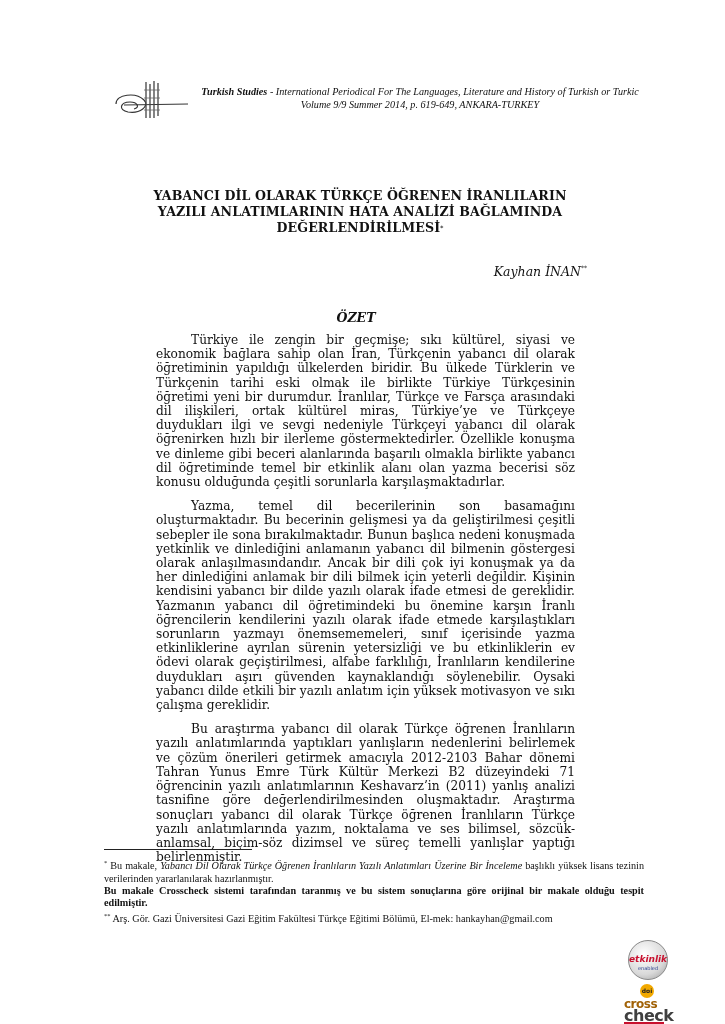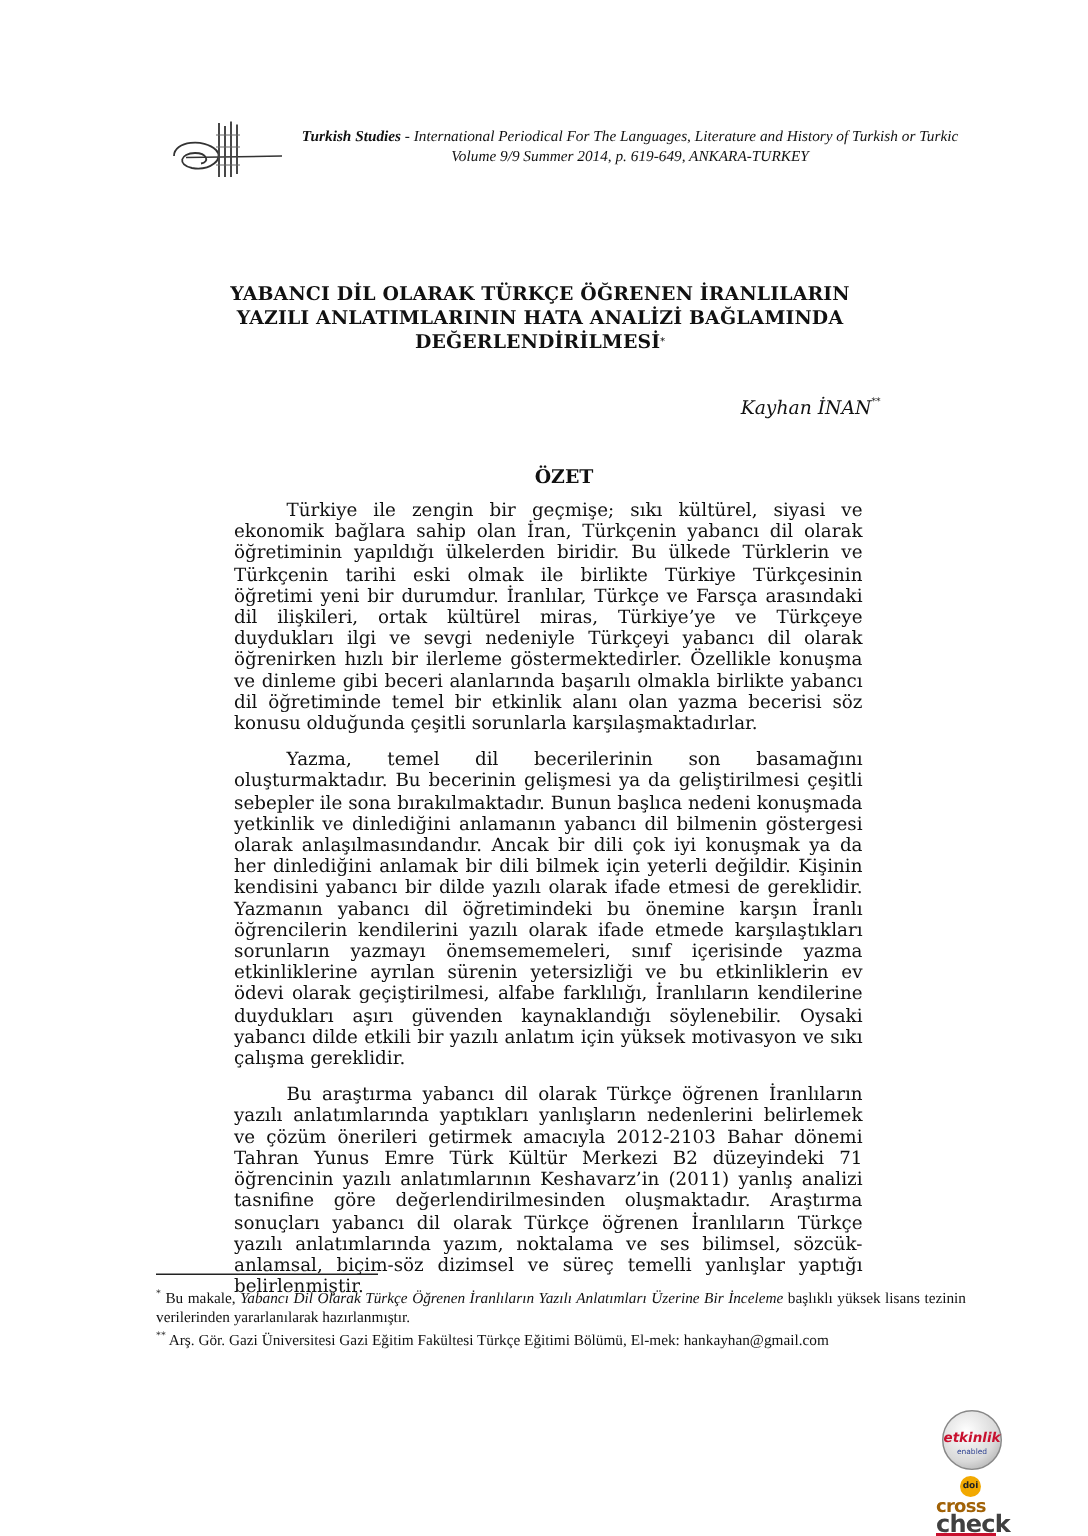--- a/index.html
+++ b/index.html
@@ -8,22 +8,22 @@
   .tughra { position:absolute; left:0; top:-4px; width:80px; height:46px; }
   .header-text { position:absolute; left:90px; top:4px; width:440px; text-align:center;
     font-family:"Liberation Serif", serif; font-style:italic; font-size:10.2px; line-height:12.5px; }
   .header-text b { font-weight:bold; }
   .title { position:absolute; left:120px; top:188px; width:480px; text-align:center;
     font-family:"DejaVu Serif", serif; font-weight:bold; font-size:12.6px; line-height:16px; letter-spacing:0.1px; }
   .title sup { font-size:6px; vertical-align:top; }
   .author { position:absolute; right:138px; top:264px; font-family:"DejaVu Serif", serif;
     font-style:italic; font-size:12.5px; }
   .author sup { font-size:6px; vertical-align:top; }
-  .abstract-title { position:absolute; left:136px; top:310px; width:480px; text-align:center;
-    font-family:"DejaVu Serif", serif; font-weight:bold; font-size:12.6px; }
+  .abstract-title { position:absolute; left:116px; top:310px; width:480px; text-align:center;
+    font-family:"DejaVu Serif", serif; font-weight:bold; font-size:12.6px;font-style:italic; }
   .abstract { position:absolute; left:156px; top:333px; width:430px;
     font-family:"DejaVu Serif", serif; font-size:12.2px; line-height:14.2px; text-align:justify; }
   .abstract p { margin:0 11px 10px 0; text-indent:35px; }
   .fn-rule { position:absolute; left:104px; top:849px; width:148px; border-top:1px solid #222; }
   .footnotes { position:absolute; left:104px; top:857px; width:540px;
     font-family:"Liberation Serif", serif; font-size:10.2px; line-height:12.3px; text-align:justify; }
   .footnotes p { margin:0; }
   .footnotes sup { font-size:6.5px; }
   .badges { position:absolute; left:624px; top:940px; width:48px; height:84px; }
   .crossref { position:absolute; left:4px; top:0; width:38px; height:38px; border-radius:50%;
@@ -71,20 +71,21 @@
 <div class="abstract">
   <p>Türkiye ile zengin bir geçmişe; sıkı kültürel, siyasi ve ekonomik bağlara sahip olan İran, Türkçenin yabancı dil olarak öğretiminin yapıldığı ülkelerden biridir. Bu ülkede Türklerin ve Türkçenin tarihi eski olmak ile birlikte Türkiye Türkçesinin öğretimi yeni bir durumdur. İranlılar, Türkçe ve Farsça arasındaki dil ilişkileri, ortak kültürel miras, Türkiye’ye ve Türkçeye duydukları ilgi ve sevgi nedeniyle Türkçeyi yabancı dil olarak öğrenirken hızlı bir ilerleme göstermektedirler. Özellikle konuşma ve dinleme gibi beceri alanlarında başarılı olmakla birlikte yabancı dil öğretiminde temel bir etkinlik alanı olan yazma becerisi söz konusu olduğunda çeşitli sorunlarla karşılaşmaktadırlar.</p>
   <p>Yazma, temel dil becerilerinin son basamağını oluşturmaktadır. Bu becerinin gelişmesi ya da geliştirilmesi çeşitli sebepler ile sona bırakılmaktadır. Bunun başlıca nedeni konuşmada yetkinlik ve dinlediğini anlamanın yabancı dil bilmenin göstergesi olarak anlaşılmasındandır. Ancak bir dili çok iyi konuşmak ya da her dinlediğini anlamak bir dili bilmek için yeterli değildir. Kişinin kendisini yabancı bir dilde yazılı olarak ifade etmesi de gereklidir. Yazmanın yabancı dil öğretimindeki bu önemine karşın İranlı öğrencilerin kendilerini yazılı olarak ifade etmede karşılaştıkları sorunların yazmayı önemsememeleri, sınıf içerisinde yazma etkinliklerine ayrılan sürenin yetersizliği ve bu etkinliklerin ev ödevi olarak geçiştirilmesi, alfabe farklılığı, İranlıların kendilerine duydukları aşırı güvenden kaynaklandığı söylenebilir. Oysaki yabancı dilde etkili bir yazılı anlatım için yüksek motivasyon ve sıkı çalışma gereklidir.</p>
   <p>Bu araştırma yabancı dil olarak Türkçe öğrenen İranlıların yazılı anlatımlarında yaptıkları yanlışların nedenlerini belirlemek ve çözüm önerileri getirmek amacıyla 2012-2103 Bahar dönemi Tahran Yunus Emre Türk Kültür Merkezi B2 düzeyindeki 71 öğrencinin yazılı anlatımlarının Keshavarz’in (2011) yanlış analizi tasnifine göre değerlendirilmesinden oluşmaktadır. Araştırma sonuçları yabancı dil olarak Türkçe öğrenen İranlıların Türkçe yazılı anlatımlarında yazım, noktalama ve ses bilimsel, sözcük-anlamsal, biçim-söz dizimsel ve süreç temelli yanlışlar yaptığı belirlenmiştir.</p>
 </div>
 
 <div class="fn-rule"></div>
 
 <div class="footnotes">
   <p><sup>*</sup><span> Bu makale, </span><i>Yabancı Dil Olarak Türkçe Öğrenen İranlıların Yazılı Anlatımları Üzerine Bir İnceleme</i><span> başlıklı yüksek lisans tezinin verilerinden yararlanılarak hazırlanmıştır.</span></p>
+  <p><b>Bu makale Crosscheck sistemi tarafından taranmış ve bu sistem sonuçlarına göre orijinal bir makale olduğu tespit edilmiştir.</b></p>
   <p><sup>**</sup><span> Arş. Gör. Gazi Üniversitesi Gazi Eğitim Fakültesi Türkçe Eğitimi Bölümü, El-mek: hankayhan@gmail.com</span></p>
 </div>
 
 <div class="badges">
   <div class="crossref">
     <span class="cr1">etkinlik</span>
     <span class="cr2">enabled</span>
   </div>
   <div class="doi">doi</div>
   <div class="crosscheck">

